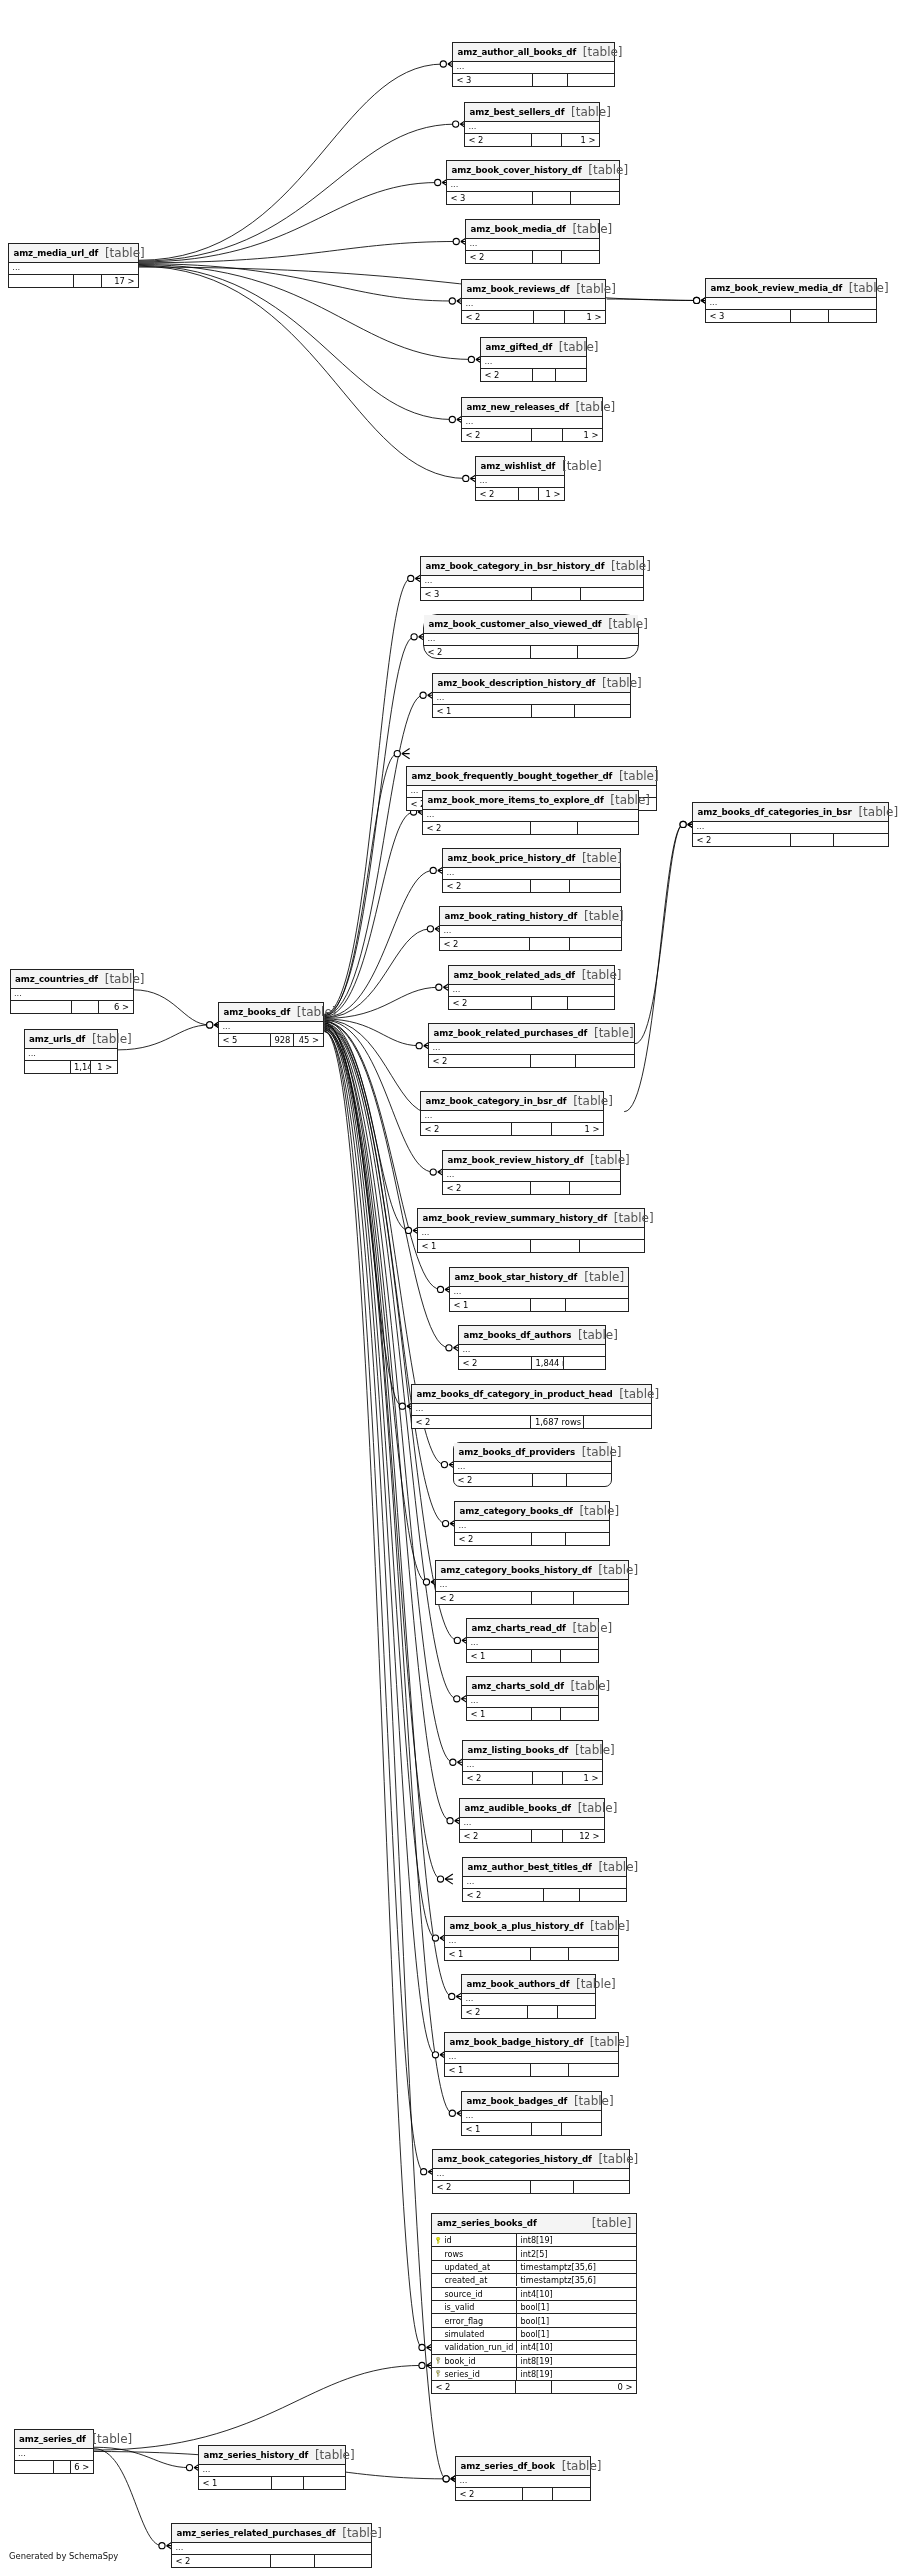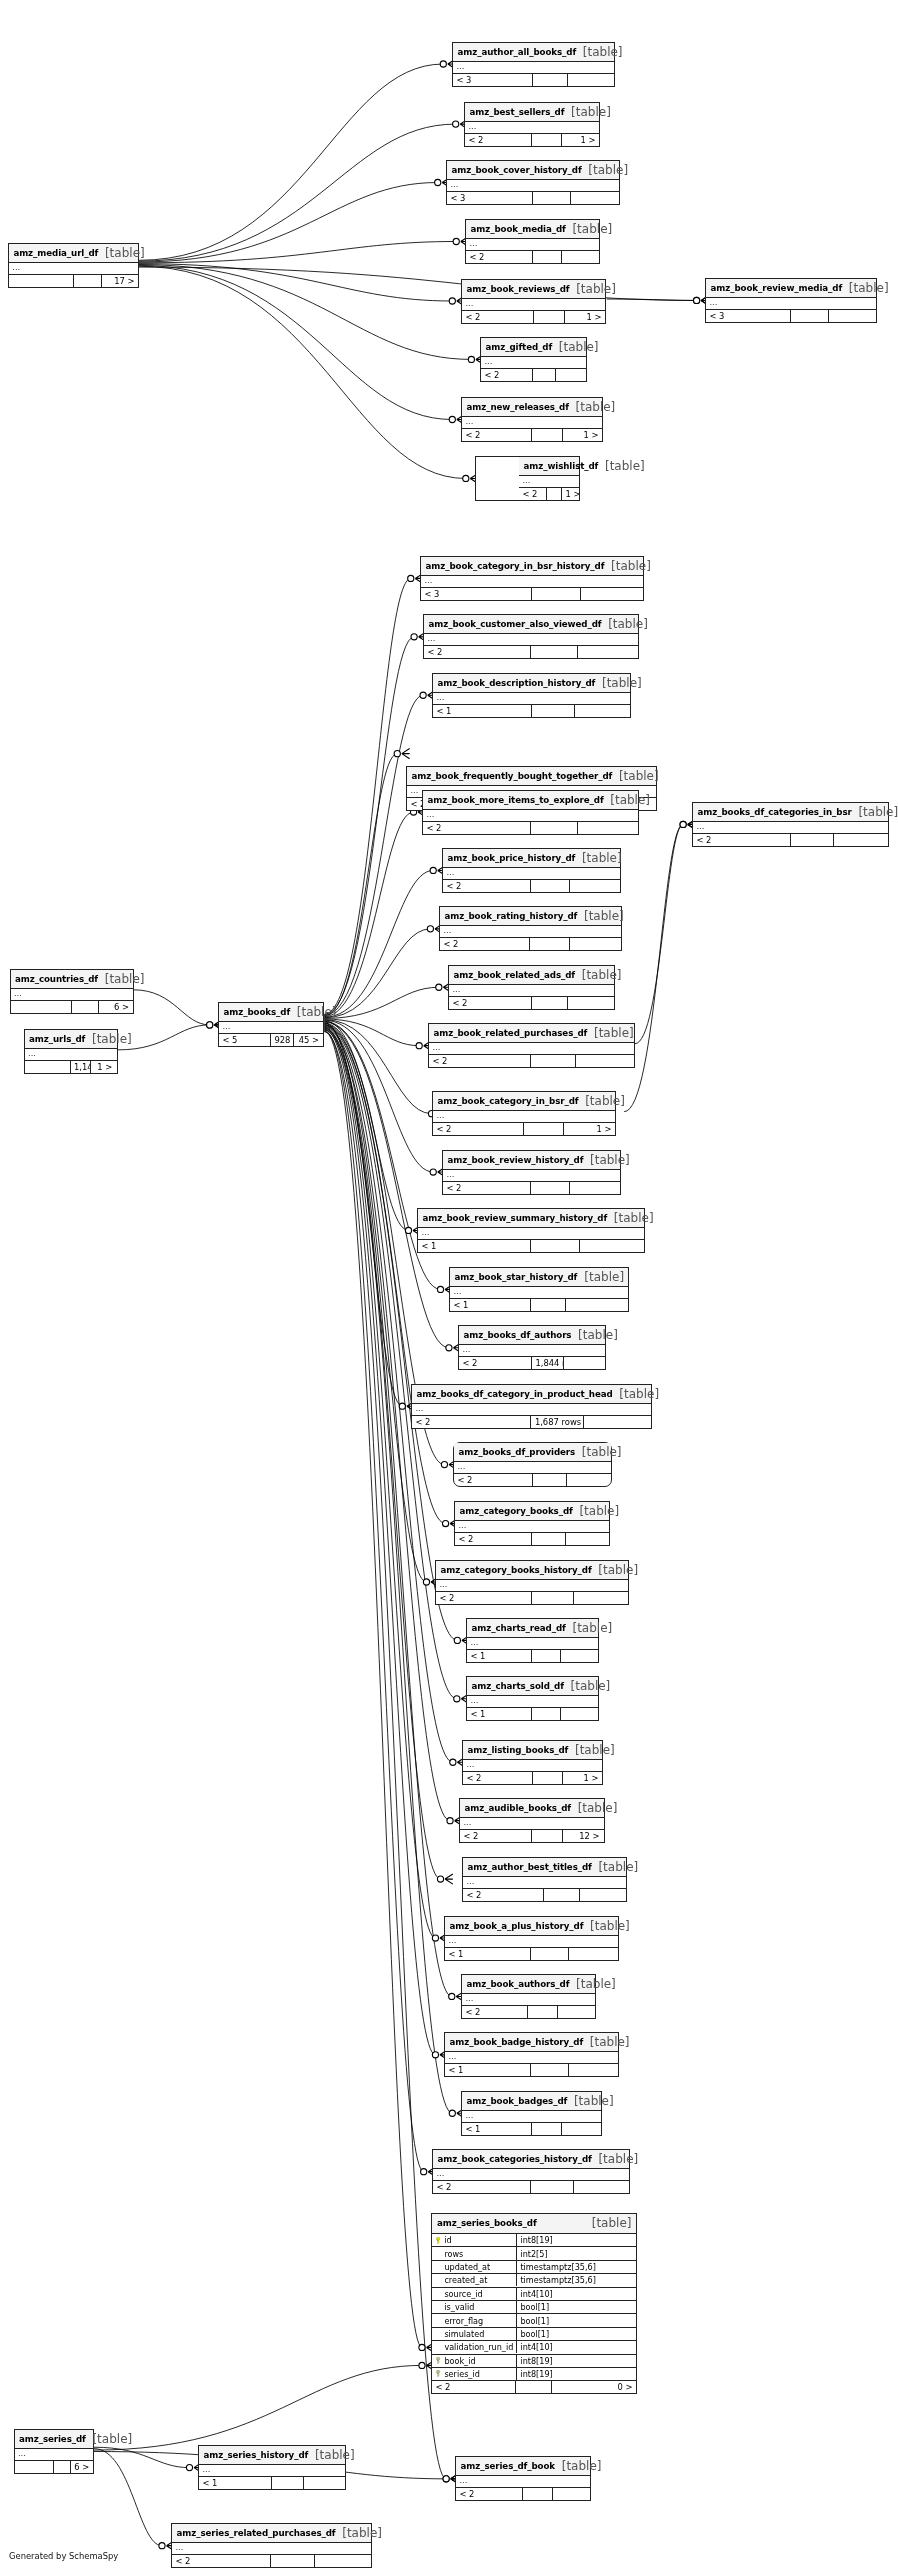--- a/index.html
+++ b/index.html
@@ -334,21 +334,21 @@
           <span class="tn-name">amz_new_releases_df</span>
           <span class="tn-tag">[table]</span>
         </div>
         <div class="tn-body">...</div>
         <div class="tn-foot">
           <div class="fc-left" style="width:70px">&lt; 2</div>
           <div class="fc-mid" style="width:31px"></div>
           <div class="fc-right" style="width:39px">1 &gt;</div>
         </div>
       </div>
-      <div class="table-node" style="left: 475px; top: 456px; width: 105px; padding-left: 43px;">
+      <div class="table-node" style="left: 475px; top: 456px; width: 90px;">
         <div class="tn-title">
           <span class="tn-name">amz_wishlist_df</span>
           <span class="tn-tag">[table]</span>
         </div>
         <div class="tn-body">...</div>
         <div class="tn-foot">
           <div class="fc-left" style="width:56px">&lt; 2</div>
           <div class="fc-mid" style="width:25px"></div>
           <div class="fc-right" style="width:31px">1 &gt;</div>
         </div>
@@ -370,21 +370,21 @@
           <span class="tn-name">amz_book_category_in_bsr_history_df</span>
           <span class="tn-tag">[table]</span>
         </div>
         <div class="tn-body">...</div>
         <div class="tn-foot">
           <div class="fc-left" style="width:111px">&lt; 3</div>
           <div class="fc-mid" style="width:49px"></div>
           <div class="fc-right" style="width:62px"></div>
         </div>
       </div>
-      <div class="table-node" style="left: 423px; top: 614px; width: 216px;">
+      <div class="table-node" style="left: 423px; top: 614px; width: 216px; border-radius: 14px;">
         <div class="tn-title">
           <span class="tn-name">amz_book_customer_also_viewed_df</span>
           <span class="tn-tag">[table]</span>
         </div>
         <div class="tn-body">...</div>
         <div class="tn-foot">
           <div class="fc-left" style="width:107px">&lt; 2</div>
           <div class="fc-mid" style="width:47px"></div>
           <div class="fc-right" style="width:60px"></div>
         </div>
@@ -466,21 +466,21 @@
           <span class="tn-name">amz_book_related_purchases_df</span>
           <span class="tn-tag">[table]</span>
         </div>
         <div class="tn-body">...</div>
         <div class="tn-foot">
           <div class="fc-left" style="width:102px">&lt; 2</div>
           <div class="fc-mid" style="width:45px"></div>
           <div class="fc-right" style="width:57px"></div>
         </div>
       </div>
-      <div class="table-node" style="left: 432px; top: 1091px; width: 184px;">
+      <div class="table-node" style="left: 420px; top: 1091px; width: 184px;">
         <div class="tn-title">
           <span class="tn-name">amz_book_category_in_bsr_df</span>
           <span class="tn-tag">[table]</span>
         </div>
         <div class="tn-body">...</div>
         <div class="tn-foot">
           <div class="fc-left" style="width:91px">&lt; 2</div>
           <div class="fc-mid" style="width:40px"></div>
           <div class="fc-right" style="width:51px">1 &gt;</div>
         </div>

